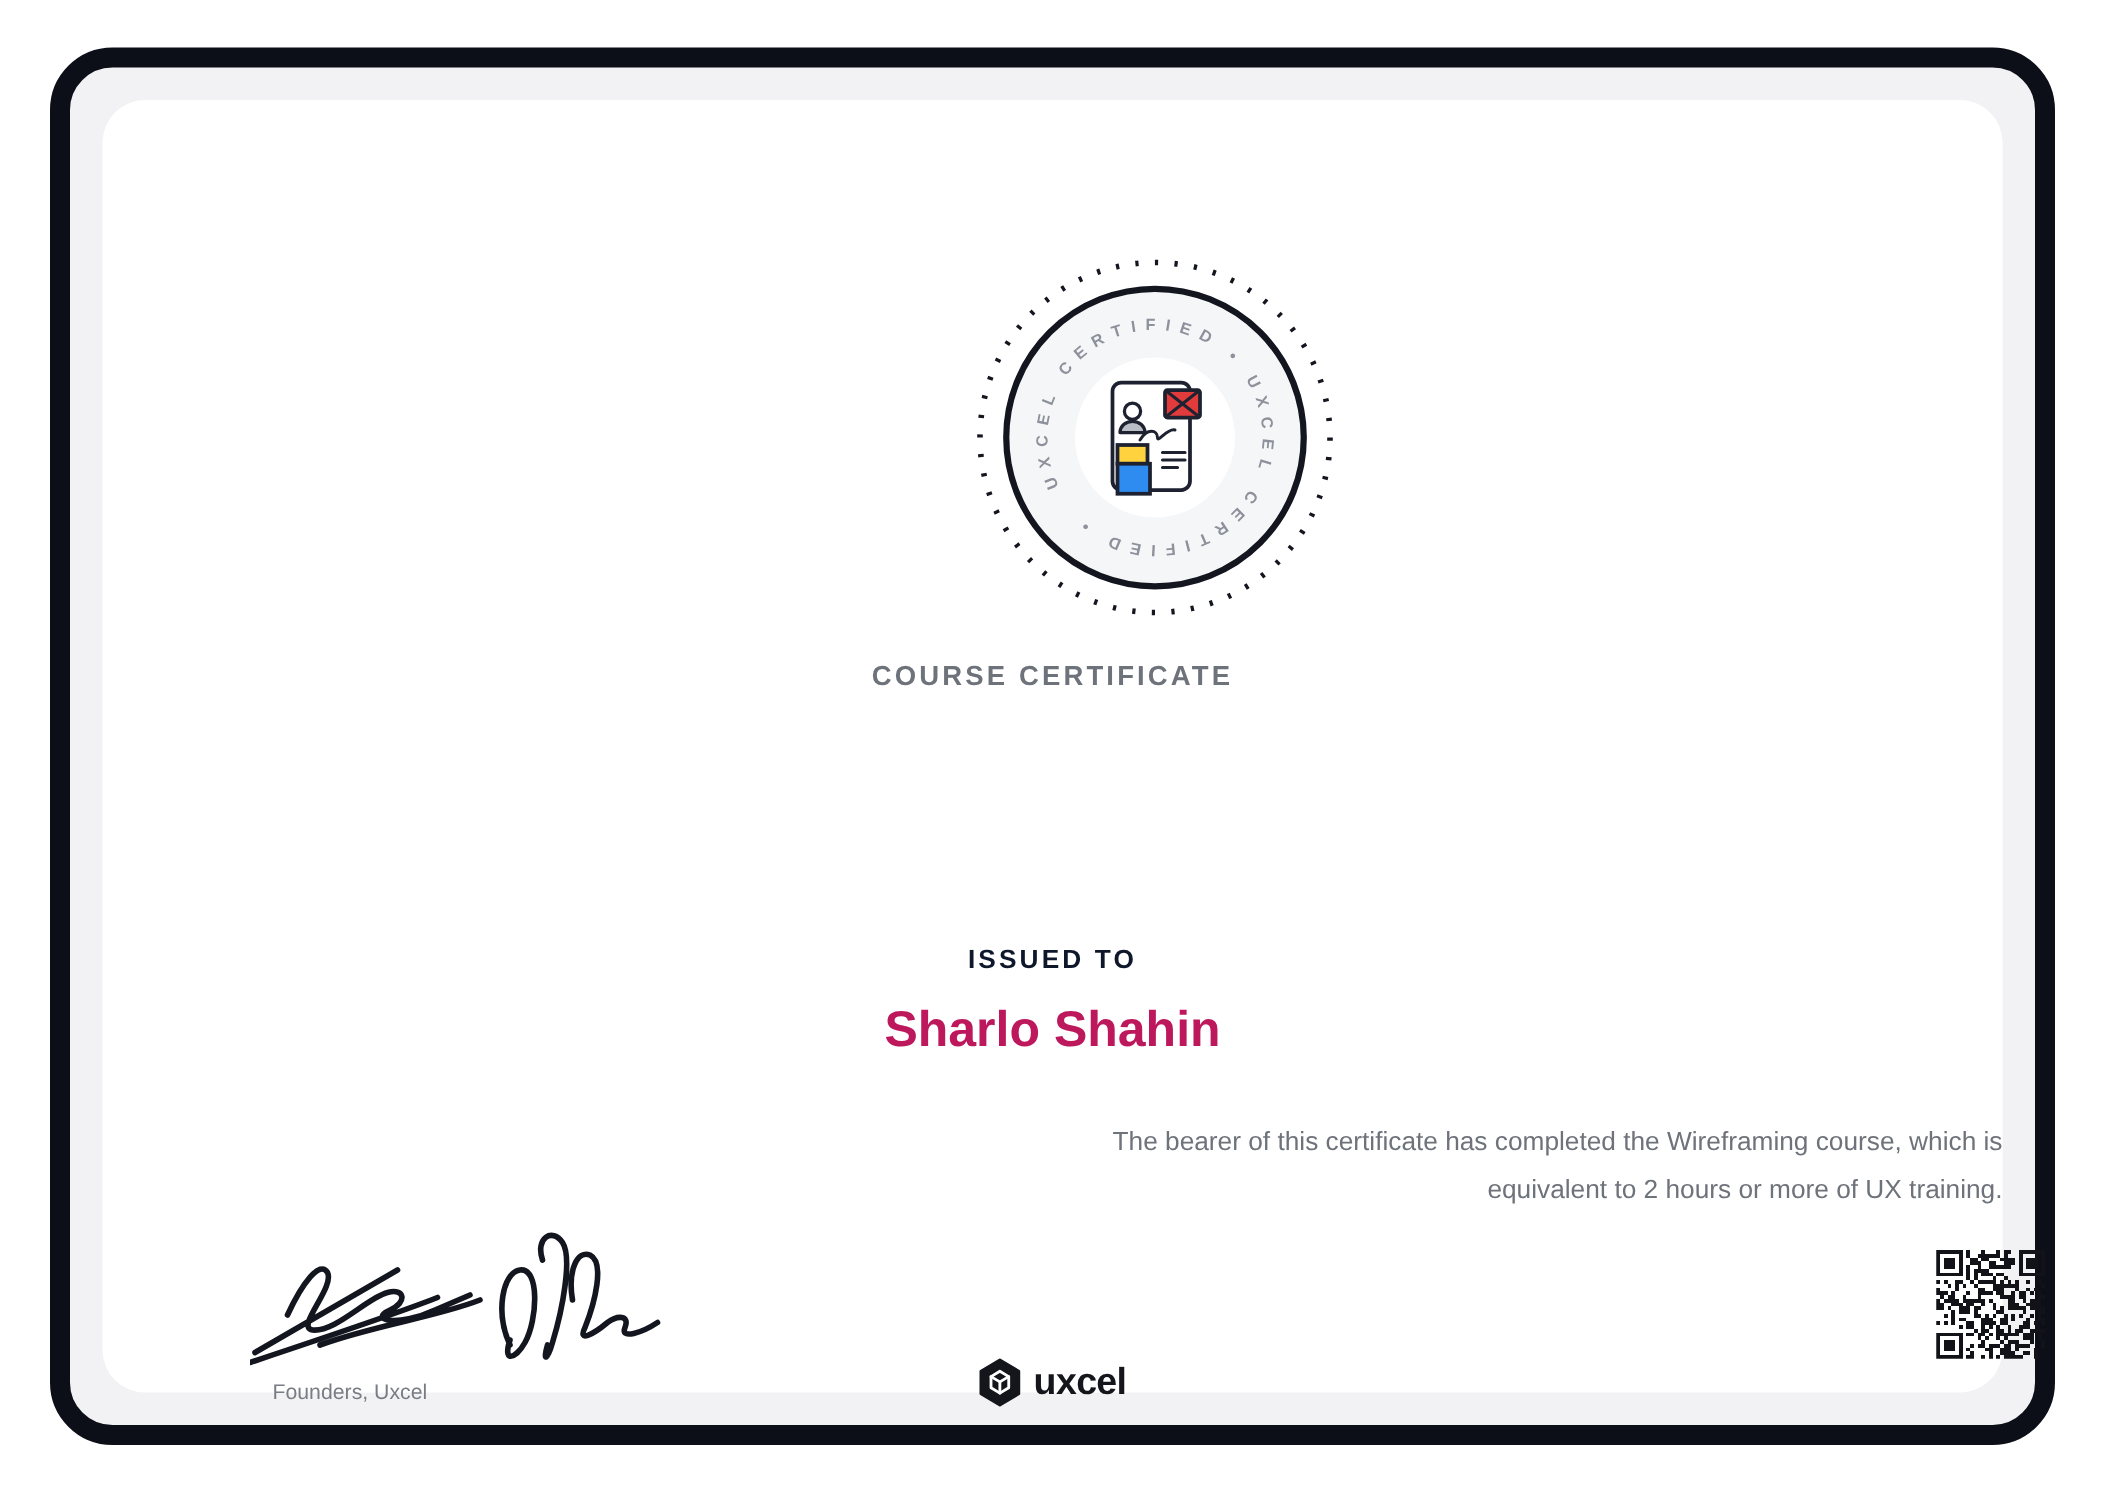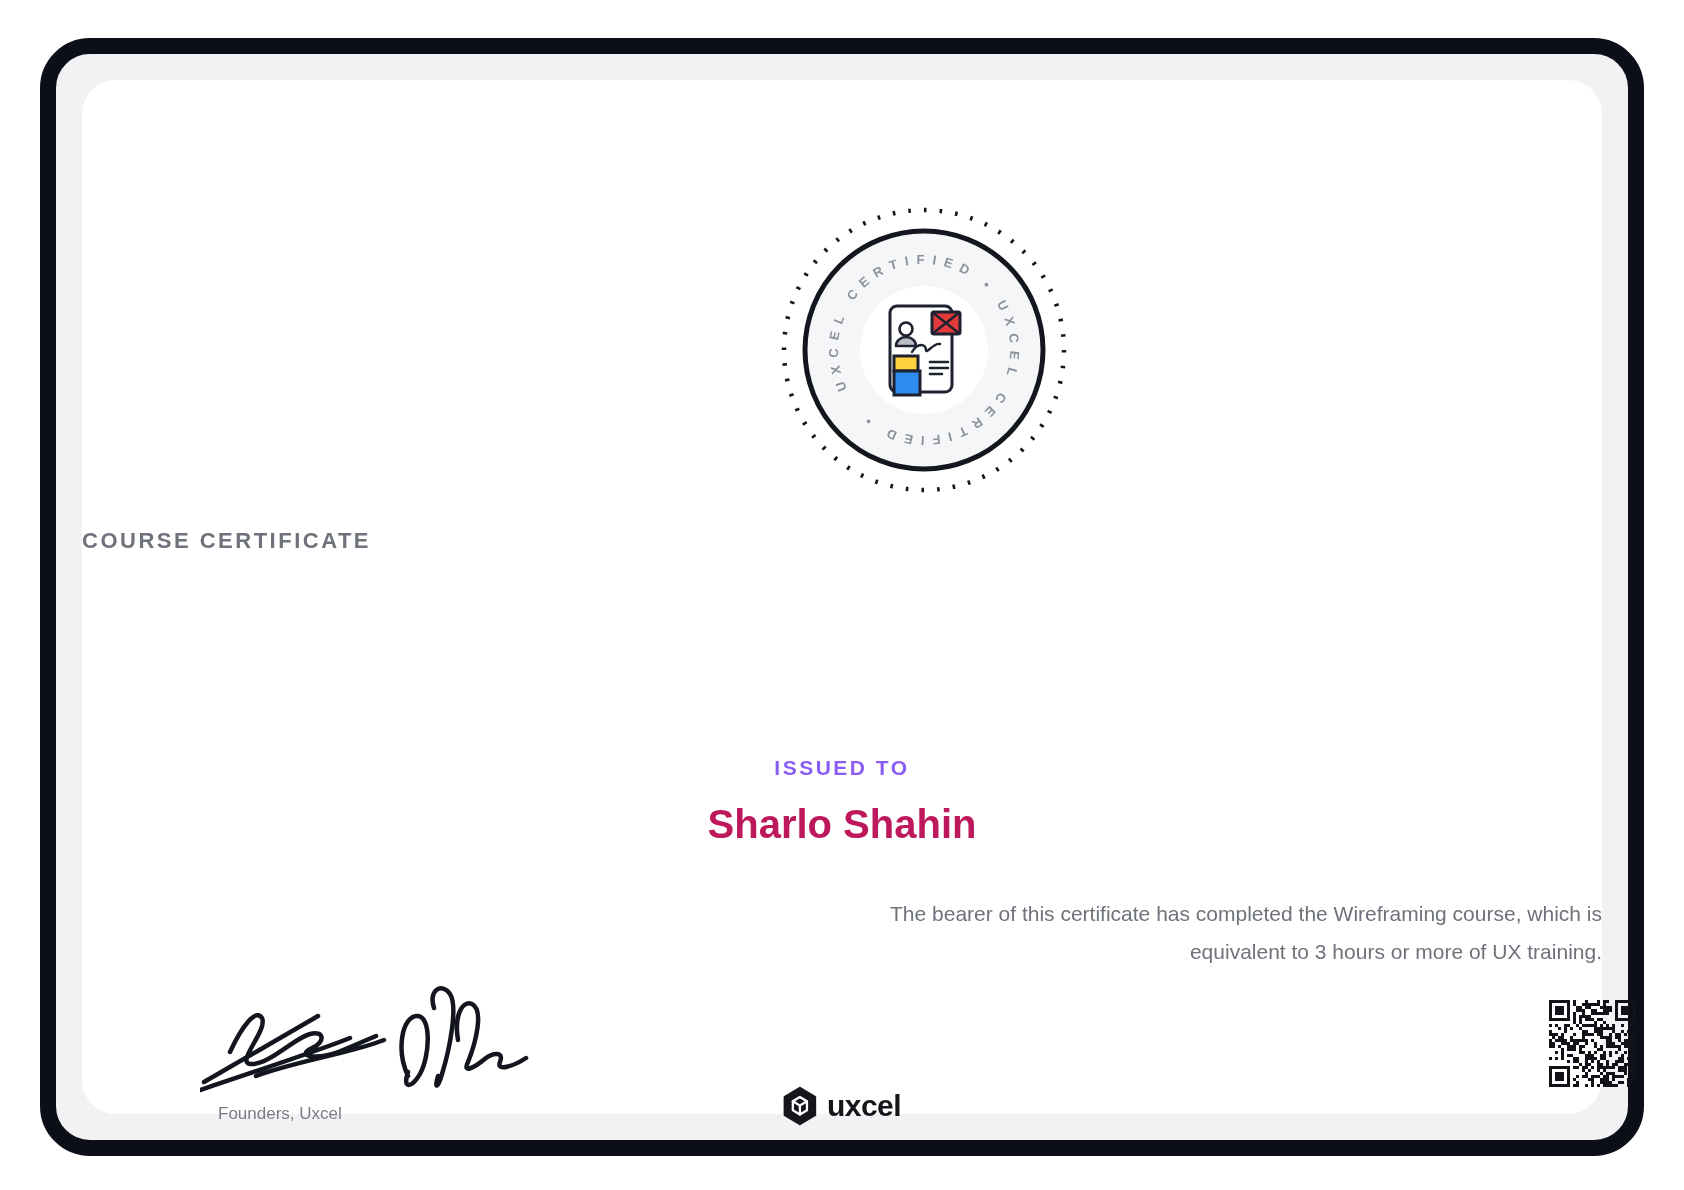--- a/index.html
+++ b/index.html
@@ -48,38 +48,38 @@
     letter-spacing: 7.4px;
     fill: #8d919b;
   }
   .badge-icon-svg {
     position: absolute; left: 105px; top: 93px;
   }
 
   
   .kicker {
     position: absolute; left: 0; right: 0; top: 448px;
-    text-align: left;
+    text-align: center;
     font-size: 22px; font-weight: bold;
     letter-spacing: 2.5px;
     color: #6e737b;
   }
   .title {
     position: absolute; left: 0; right: 0; top: 498px;
     text-align: center;
     font-size: 110px; font-weight: bold;
     letter-spacing: -4px;
     color: #14161f;
   }
   .issued-to {
     position: absolute; left: 0; right: 0; top: 676px;
     text-align: center;
     font-size: 21px; font-weight: bold;
     letter-spacing: 2.5px;
-    color: #8b5cf6;
+    color: #0f172a;
   }
   .recipient {
     position: absolute; left: 0; right: 0; top: 722px;
     text-align: center;
     font-size: 40px; font-weight: bold;
     color: #be185d;
   }
   .description {
     position: absolute; left: 0; right: 0; top: 815px;
     text-align: right;
@@ -157,21 +157,21 @@
           <rect x="10" y="58" width="24" height="15" fill="#ffd23e" stroke="#1d2130" stroke-width="3"></rect>
           <rect x="10" y="73" width="26" height="24" fill="#2e8bf0" stroke="#1d2130" stroke-width="3"></rect>
         </svg>
       </div>
 
       <div class="kicker">COURSE CERTIFICATE</div>
       <div class="issued-to">ISSUED TO</div>
       <div class="recipient">Sharlo Shahin</div>
       <div class="description">
         <div>The bearer of this certificate has completed the Wireframing course, which is</div>
-        <div>equivalent to 3 hours or more of UX training.</div>
+        <div>equivalent to 2 hours or more of UX training.</div>
       </div>
 
       <svg class="signatures" width="330" height="116" viewBox="0 0 330 116">
         <g fill="none" stroke="#14161f" stroke-width="4.5" stroke-linecap="round" stroke-linejoin="round">
           <path d="M4 104 L118 38 M0 112 C48 96 120 72 150 60
                    M30 74 C42 48 56 30 62 40 C68 52 36 84 50 86 C68 88 94 60 110 56
                    C124 52 126 64 112 70 C94 78 118 84 148 70 L176 58
                    M56 98 C100 82 148 76 184 62"></path>
           <path d="M208 98 C196 72 202 40 216 38 C232 36 230 78 220 96 C212 110 202 112 208 94
                    M234 30 C228 12 242 4 250 16 C258 28 250 70 242 96 C238 110 234 112 238 98

